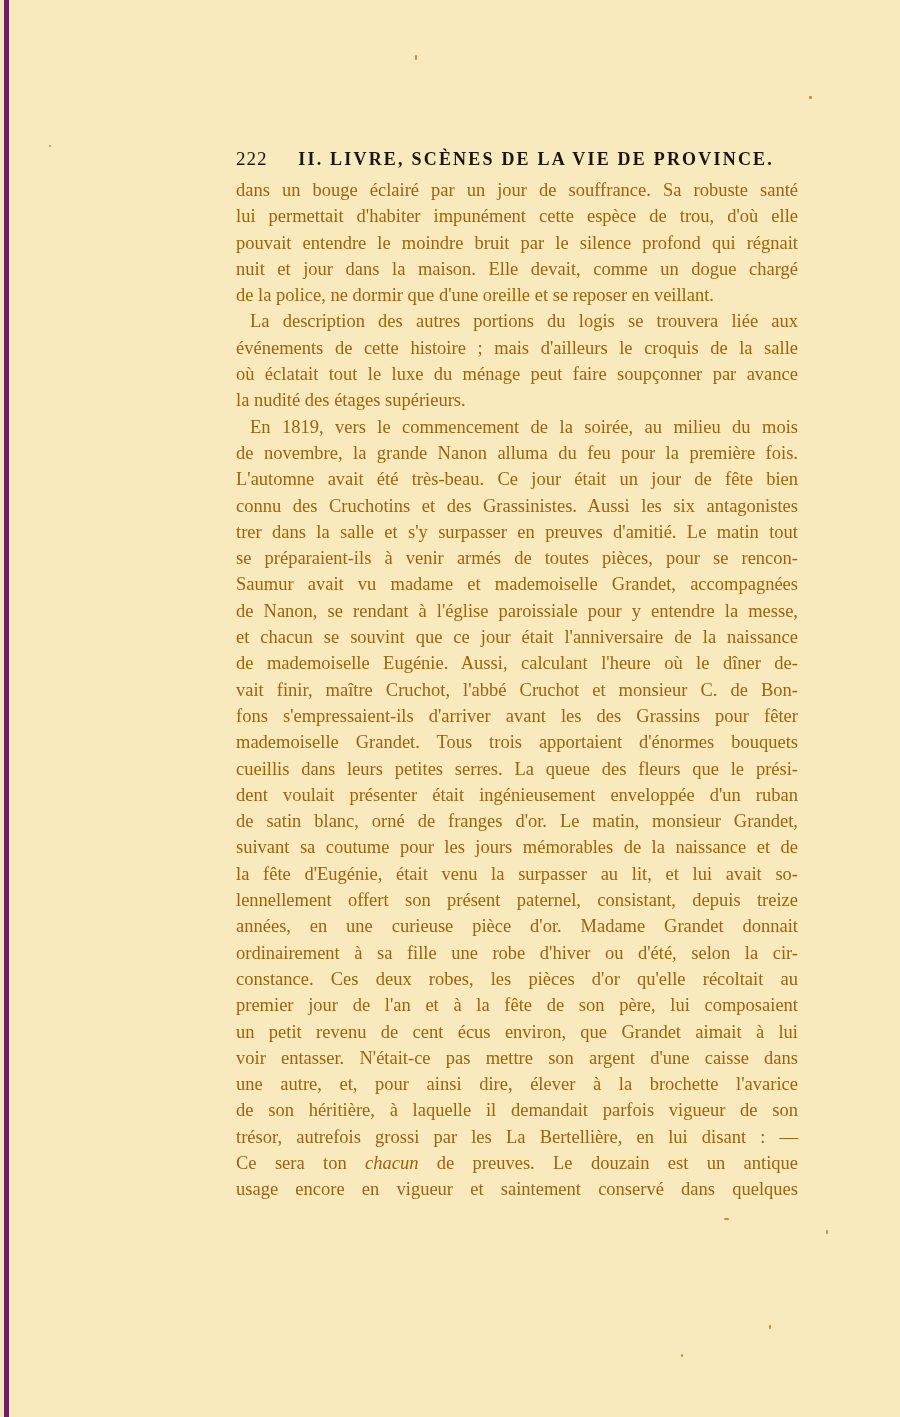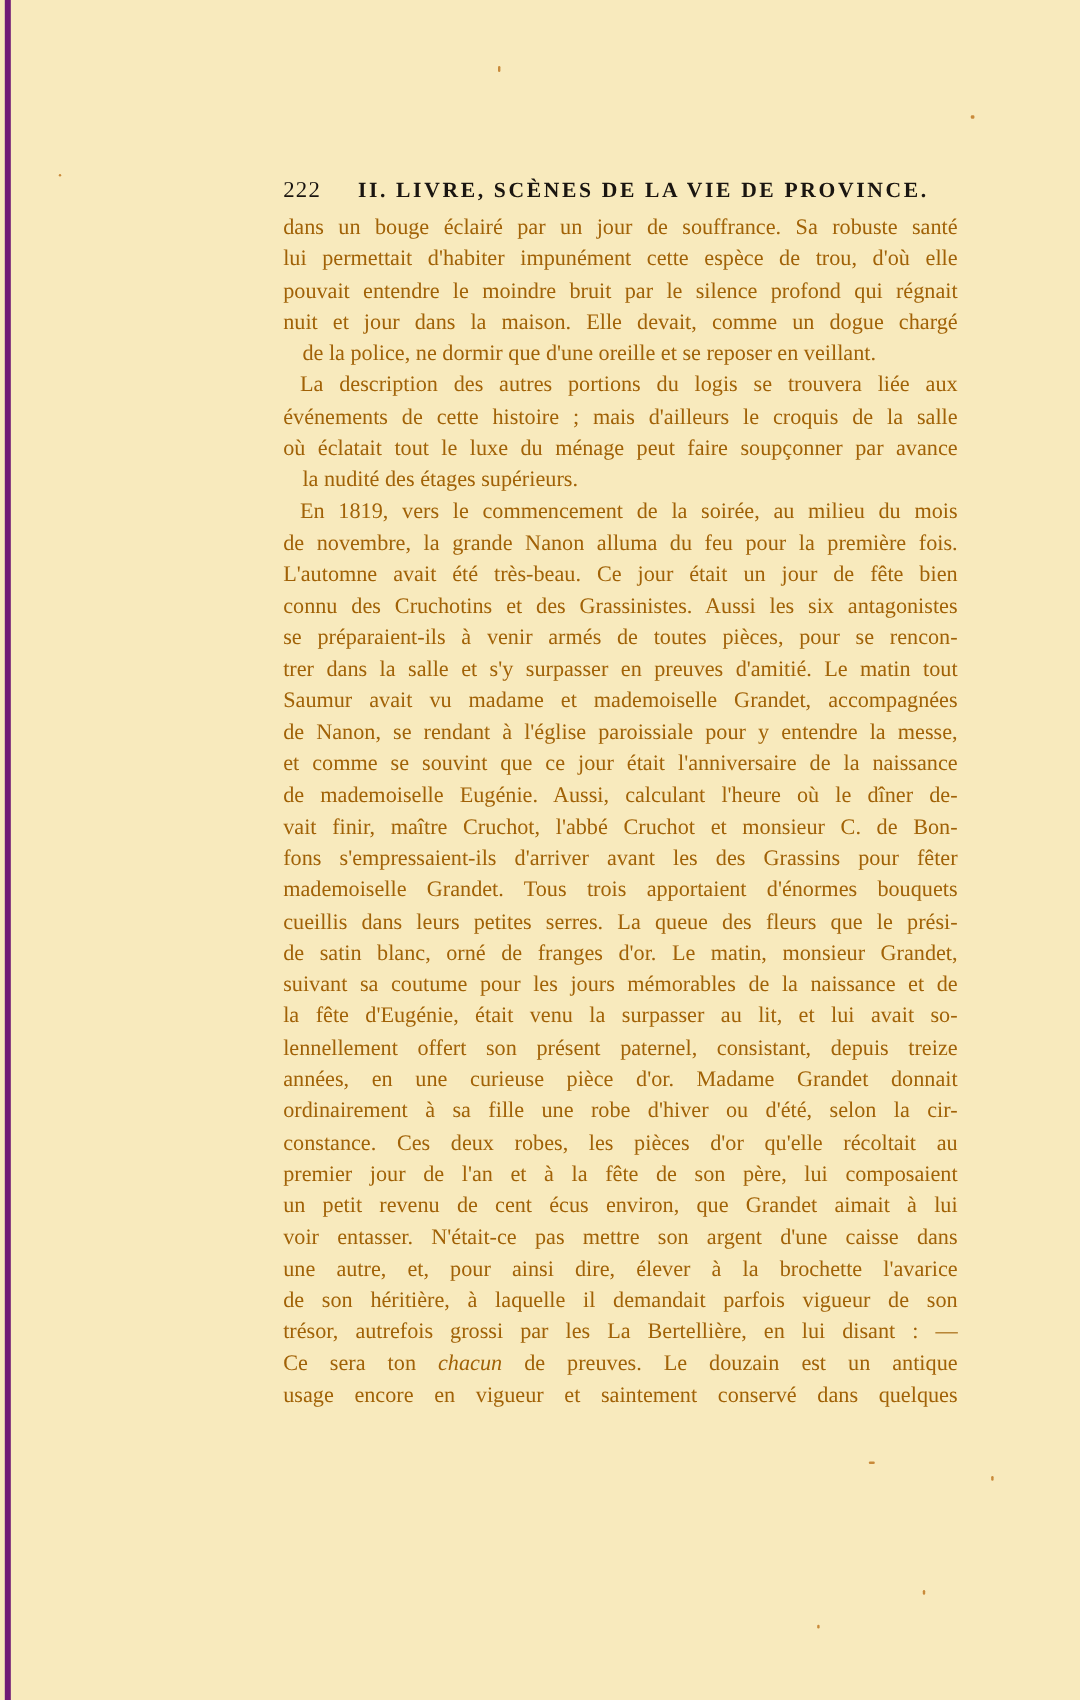--- a/index.html
+++ b/index.html
@@ -25,21 +25,21 @@
     position: absolute; left: 227px; top: 177px; width: 562px;
     font-family: "Liberation Serif", serif;
     font-size: 18.5px; line-height: 26.3px;
     color: #a16207;
   }
   .line {
     display: block; white-space: nowrap;
     text-align: justify; text-align-last: justify;
     height: 26.3px;
   }
-  .line.last { text-align-last: left; margin-left: 16px; }
+  .line.last { text-align-last: left; }
   .line.indent { padding-left: 14px; }
   .line em { font-style: italic; }
   .speck { position: absolute; background: #c98a3a; border-radius: 1px; }
 </style>
 </head>
 <body>
 
 <div class="page">
 
   <div class="header">
@@ -62,30 +62,31 @@
       <span class="line">événements de cette histoire ; mais d'ailleurs le croquis de la salle</span>
       <span class="line">où éclatait tout le luxe du ménage peut faire soupçonner par avance</span>
       <span class="line last">la nudité des étages supérieurs.</span>
     </div>
 
     <div>
       <span class="line indent">En 1819, vers le commencement de la soirée, au milieu du mois</span>
       <span class="line">de novembre, la grande Nanon alluma du feu pour la première fois.</span>
       <span class="line">L'automne avait été très-beau. Ce jour était un jour de fête bien</span>
       <span class="line">connu des Cruchotins et des Grassinistes. Aussi les six antagonistes</span>
+      <span class="line">trer dans la salle et s'y surpasser en preuves d'amitié. Le matin tout</span>
       <span class="line">se préparaient-ils à venir armés de toutes pièces, pour se rencon-</span>
-      <span class="line">trer dans la salle et s'y surpasser en preuves d'amitié. Le matin tout</span>
       <span class="line">Saumur avait vu madame et mademoiselle Grandet, accompagnées</span>
       <span class="line">de Nanon, se rendant à l'église paroissiale pour y entendre la messe,</span>
-      <span class="line">et comme se souvint que ce jour était l'anniversaire de la naissance</span>
+      <span class="line">et chacun se souvint que ce jour était l'anniversaire de la naissance</span>
       <span class="line">de mademoiselle Eugénie. Aussi, calculant l'heure où le dîner de-</span>
       <span class="line">vait finir, maître Cruchot, l'abbé Cruchot et monsieur C. de Bon-</span>
       <span class="line">fons s'empressaient-ils d'arriver avant les des Grassins pour fêter</span>
       <span class="line">mademoiselle Grandet. Tous trois apportaient d'énormes bouquets</span>
       <span class="line">cueillis dans leurs petites serres. La queue des fleurs que le prési-</span>
+      <span class="line">dent voulait présenter était ingénieusement enveloppée d'un ruban</span>
       <span class="line">de satin blanc, orné de franges d'or. Le matin, monsieur Grandet,</span>
       <span class="line">suivant sa coutume pour les jours mémorables de la naissance et de</span>
       <span class="line">la fête d'Eugénie, était venu la surpasser au lit, et lui avait so-</span>
       <span class="line">lennellement offert son présent paternel, consistant, depuis treize</span>
       <span class="line">années, en une curieuse pièce d'or. Madame Grandet donnait</span>
       <span class="line">ordinairement à sa fille une robe d'hiver ou d'été, selon la cir-</span>
       <span class="line">constance. Ces deux robes, les pièces d'or qu'elle récoltait au</span>
       <span class="line">premier jour de l'an et à la fête de son père, lui composaient</span>
       <span class="line">un petit revenu de cent écus environ, que Grandet aimait à lui</span>
       <span class="line">voir entasser. N'était-ce pas mettre son argent d'une caisse dans</span>

